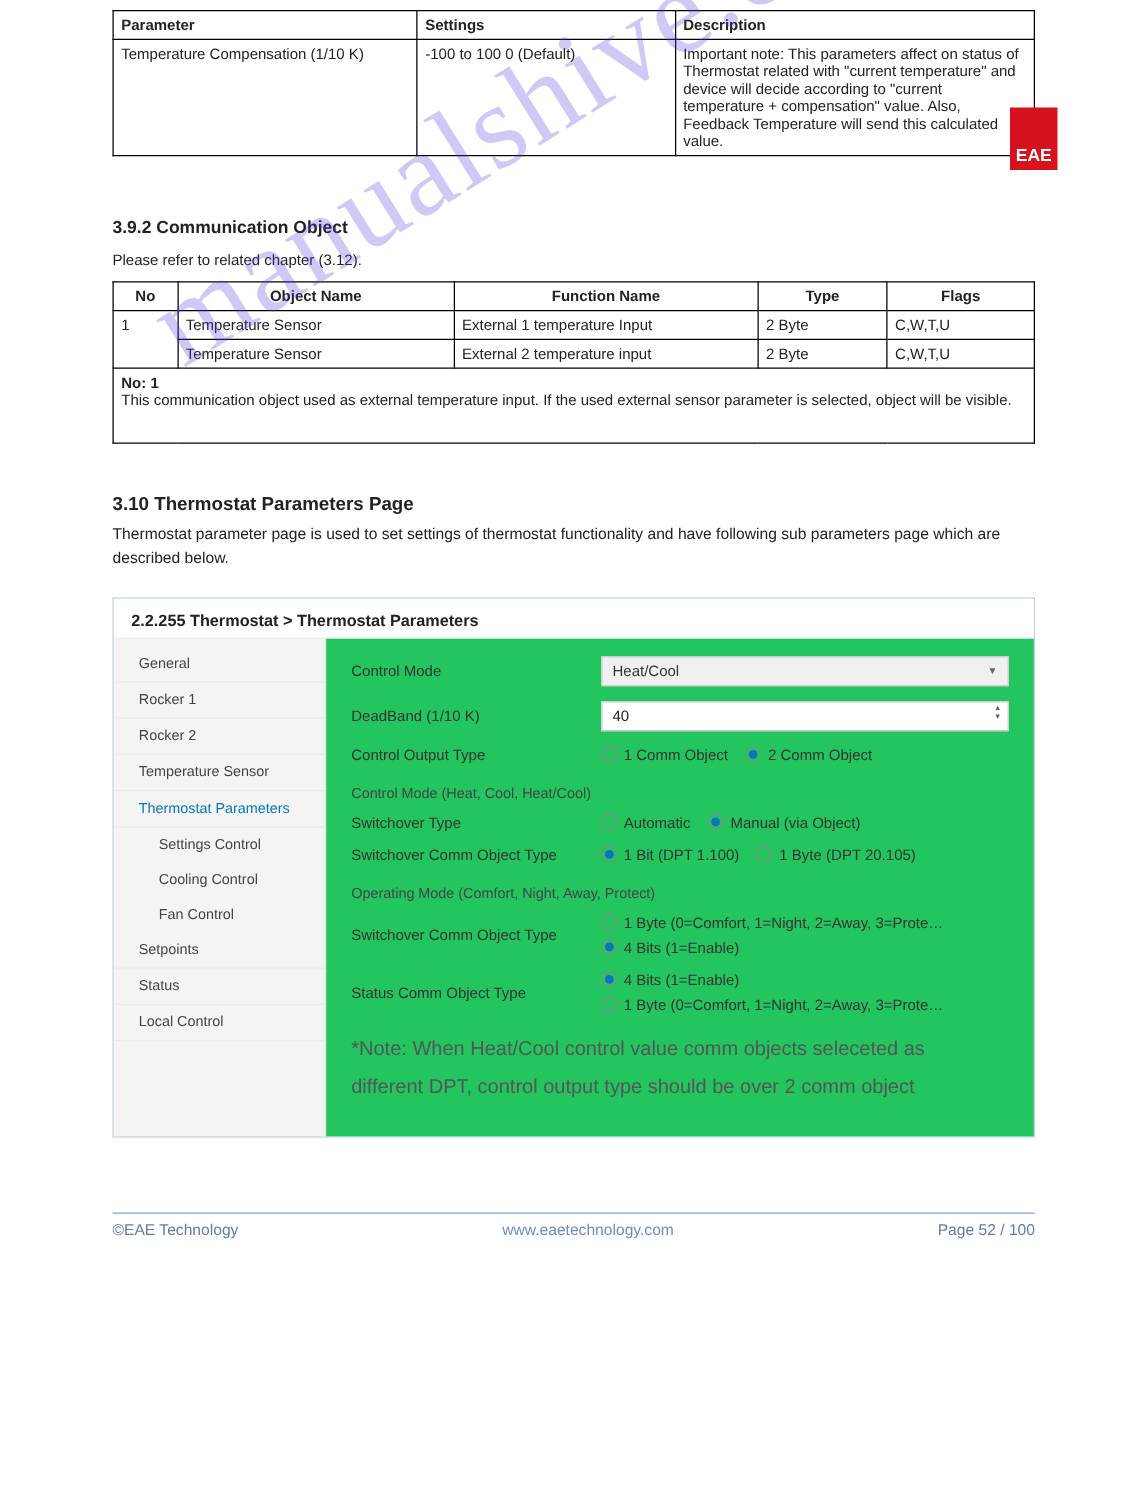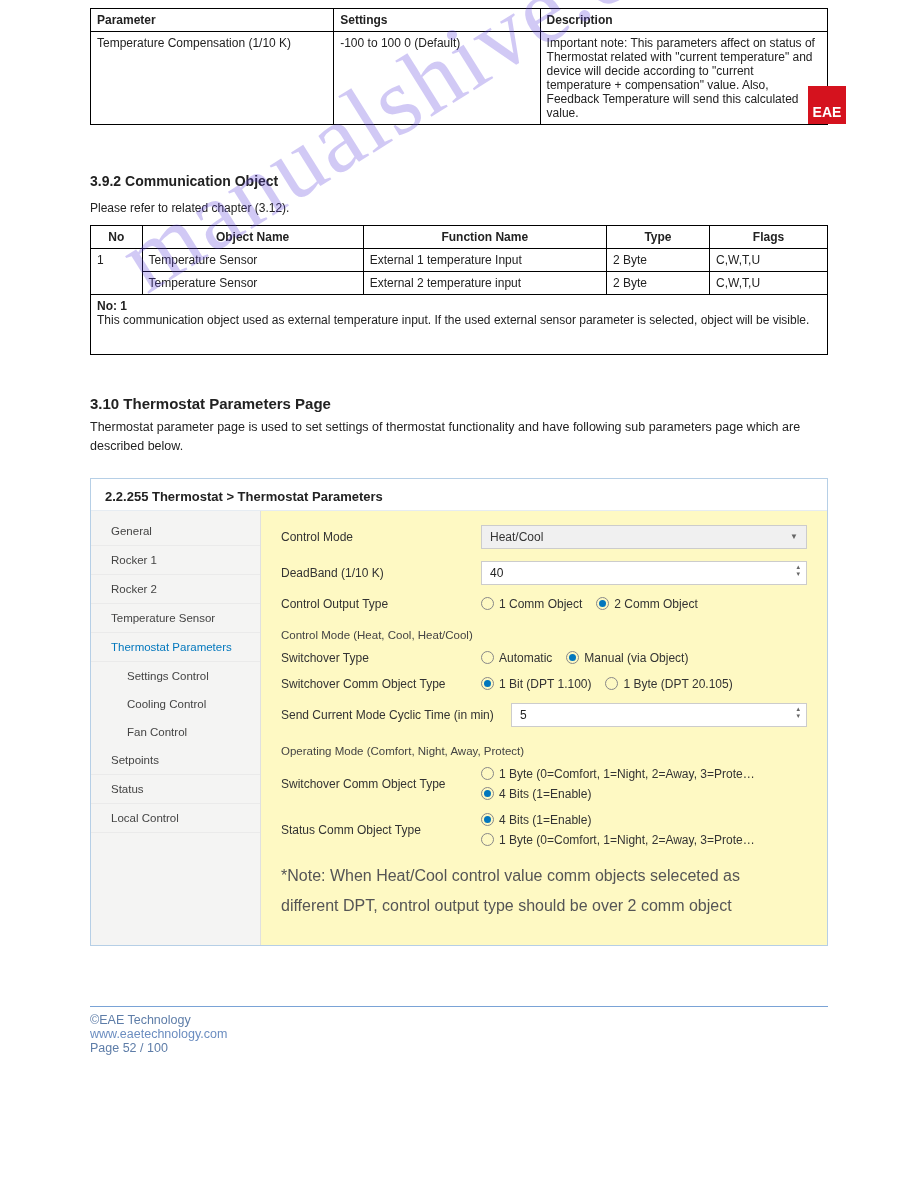--- a/index.html
+++ b/index.html
@@ -11,21 +11,21 @@
     color: #222;
     position: relative;
     padding: 0 0 40px 0;
   }
   .page-wrap { padding: 0 90px; }
   .logo {
     position: absolute;
     top: 86px;
     right: 72px;
     width: 38px;
-    height: 38px;
+    height: 50px;
     background: #d5121e;
     color: #fff;
     font-size: 14px;
     font-weight: bold;
     display: flex;
     align-items: flex-end;
     justify-content: center;
     padding-bottom: 4px;
   }
   table.outer {
@@ -91,21 +91,21 @@
   }
   .side-item {
     padding: 8px 14px 8px 20px;
     color: #444;
     font-size: 11.5px;
     cursor: pointer;
     border-bottom: 1px solid #eaeaea;
   }
   .side-item.sub { padding-left: 36px; border-bottom: none; }
   .side-item.active { color: #0277bd; font-weight: 500; }
-  .app-main { flex: 1; padding: 14px 20px 24px 20px; background: #fef9c3; }
+  .app-main { flex: 1; padding: 14px 20px 24px 20px; background: #22c55e; }
   .form-row { display: flex; align-items: center; margin-bottom: 12px; gap: 10px; }
   .form-label { width: 190px; color: #333; }
   .form-ctrl { flex: 1; }
   .dropdown {
     width: 100%;
     border: 1px solid #ccc;
     padding: 4px 8px;
     background: #f0f0f0;
     position: relative;
     color: #333;
@@ -158,21 +158,20 @@
   .note { font-size: 16px; color: #555; margin-top: 14px; line-height: 1.9; }
   .stacked { display: flex; flex-direction: column; gap: 6px; }
   .footer {
     margin-top: 60px;
     border-top: 1px solid #7aa3d6;
     padding: 6px 0 0 0;
     display: flex;
     justify-content: space-between;
     font-size: 12.5px;
     color: #5e7da8;
-    flex-direction: column;
   }
   .footer a { color: #6b8dc0; text-decoration: none; }
 </style>
 </head>
 <body>
 
 <div class="logo">EAE</div>
 <div class="watermark">manualshive.com</div>
 
 <div class="page-wrap">
@@ -299,26 +298,20 @@
               <span class="radio-dot sel"></span>
               <span>1 Bit (DPT 1.100)</span>
             </label>
             <label class="radio">
               <span class="radio-dot"></span>
               <span>1 Byte (DPT 20.105)</span>
             </label>
           </div>
         </div>
 
-        <div class="form-row">
-          <div class="form-label" style="width:220px">Send Current Mode Cyclic Time (in min)</div>
-          <div class="form-ctrl">
-            <div class="spinbox">5</div>
-          </div>
-        </div>
 
         <div class="group-head">Operating Mode (Comfort, Night, Away, Protect)</div>
 
         <div class="form-row">
           <div class="form-label">Switchover Comm Object Type</div>
           <div class="form-ctrl stacked">
             <label class="radio">
               <span class="radio-dot"></span>
               <span>1 Byte (0=Comfort, 1=Night, 2=Away, 3=Prote…</span>
             </label>

